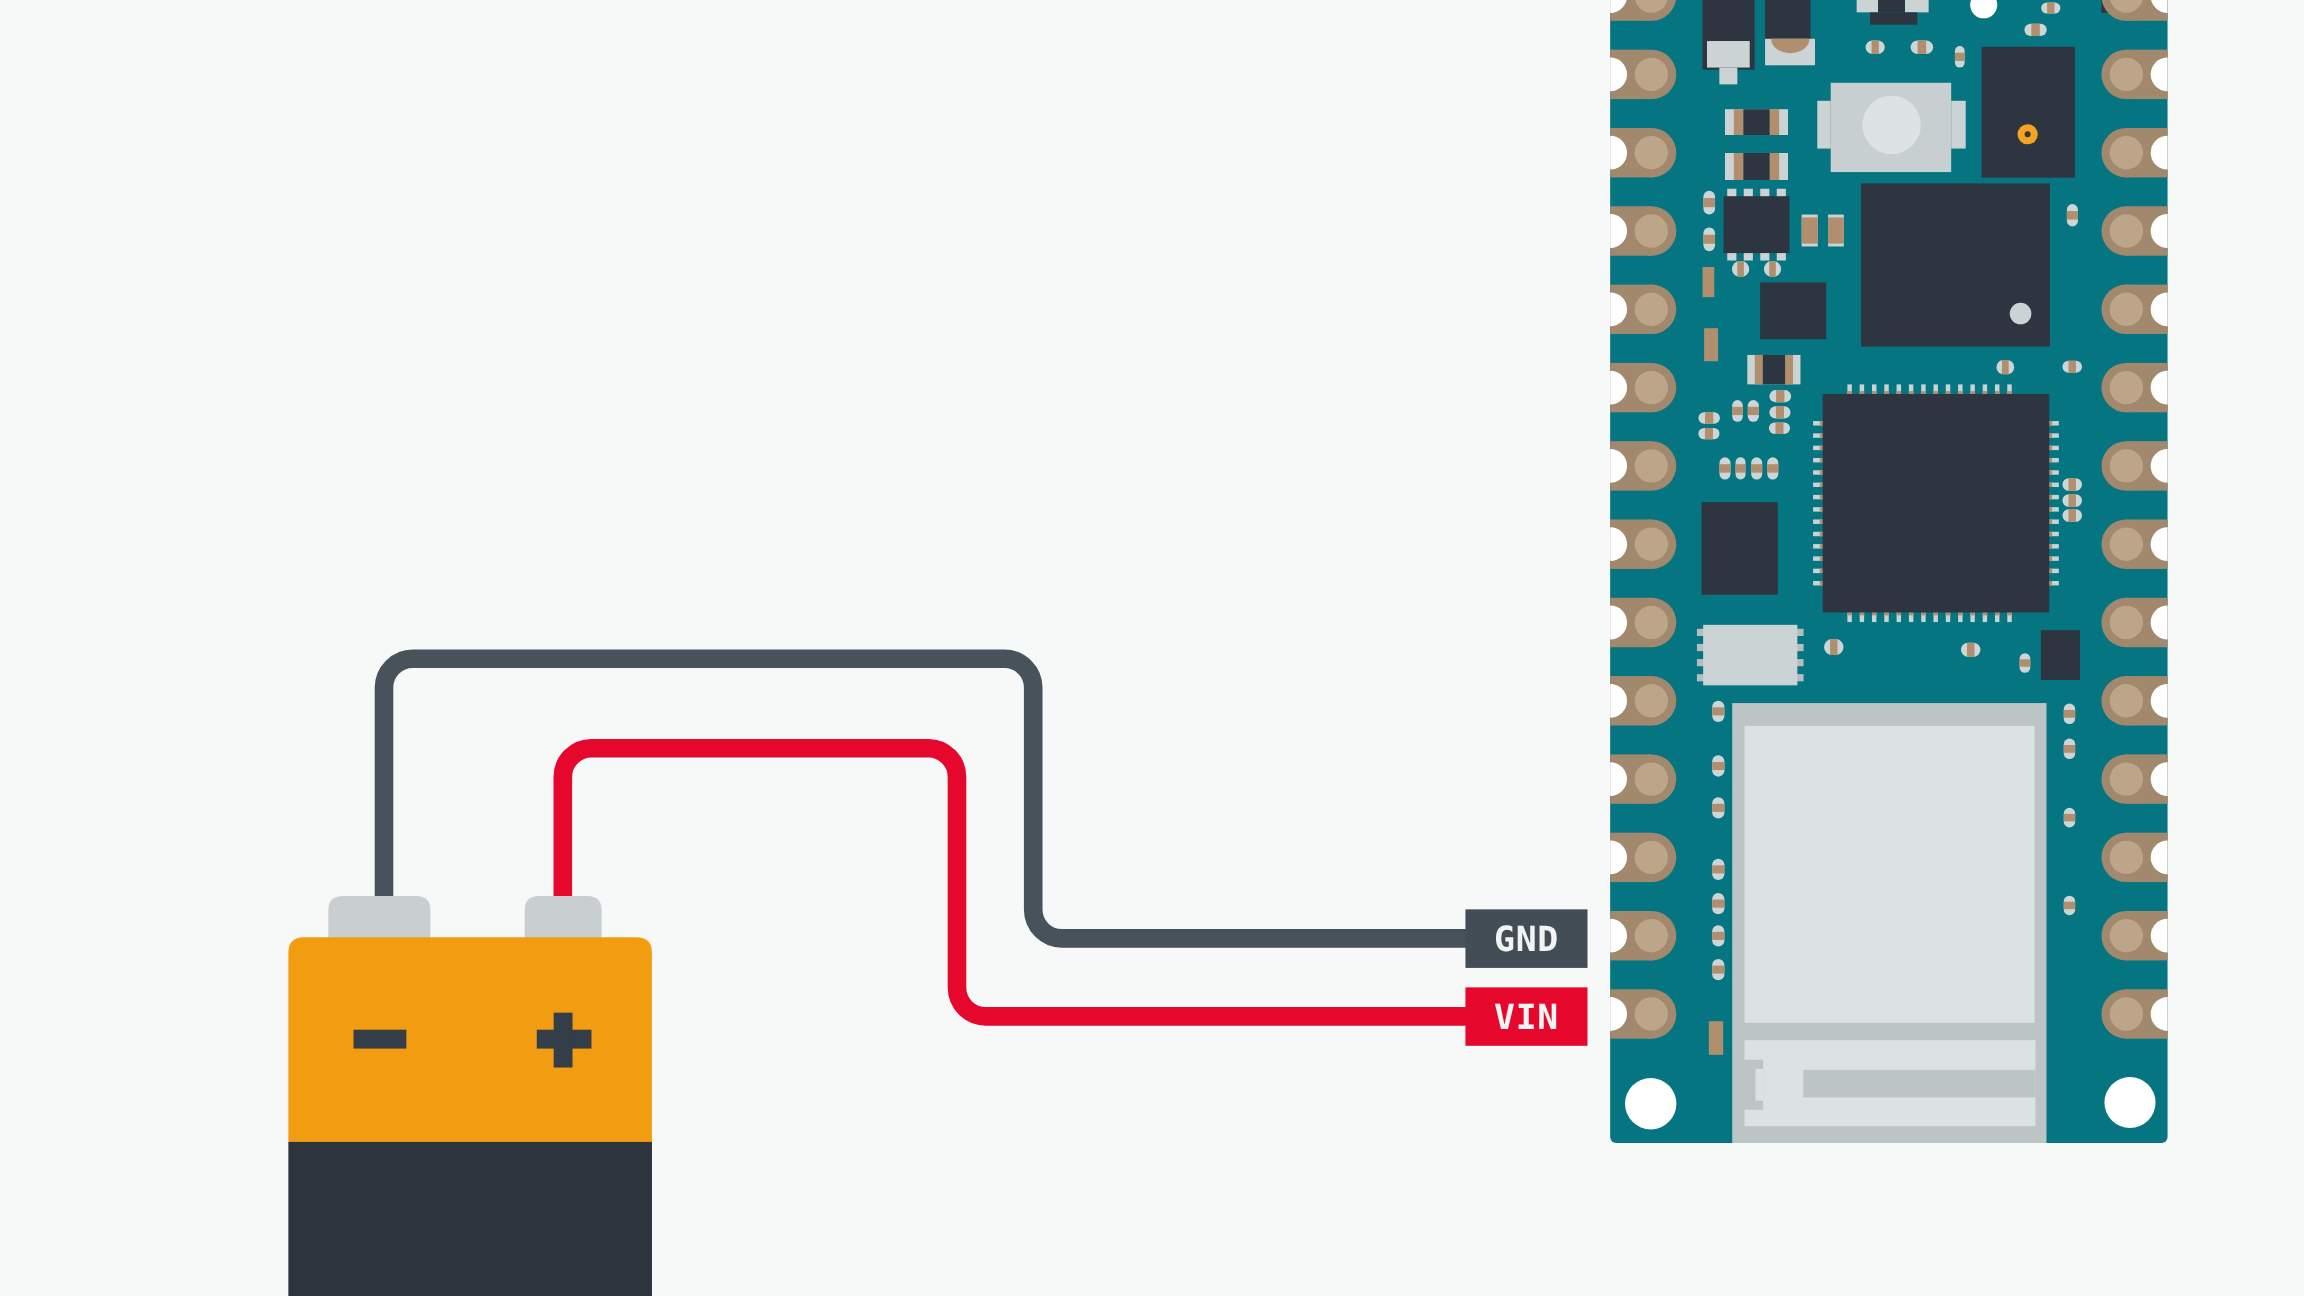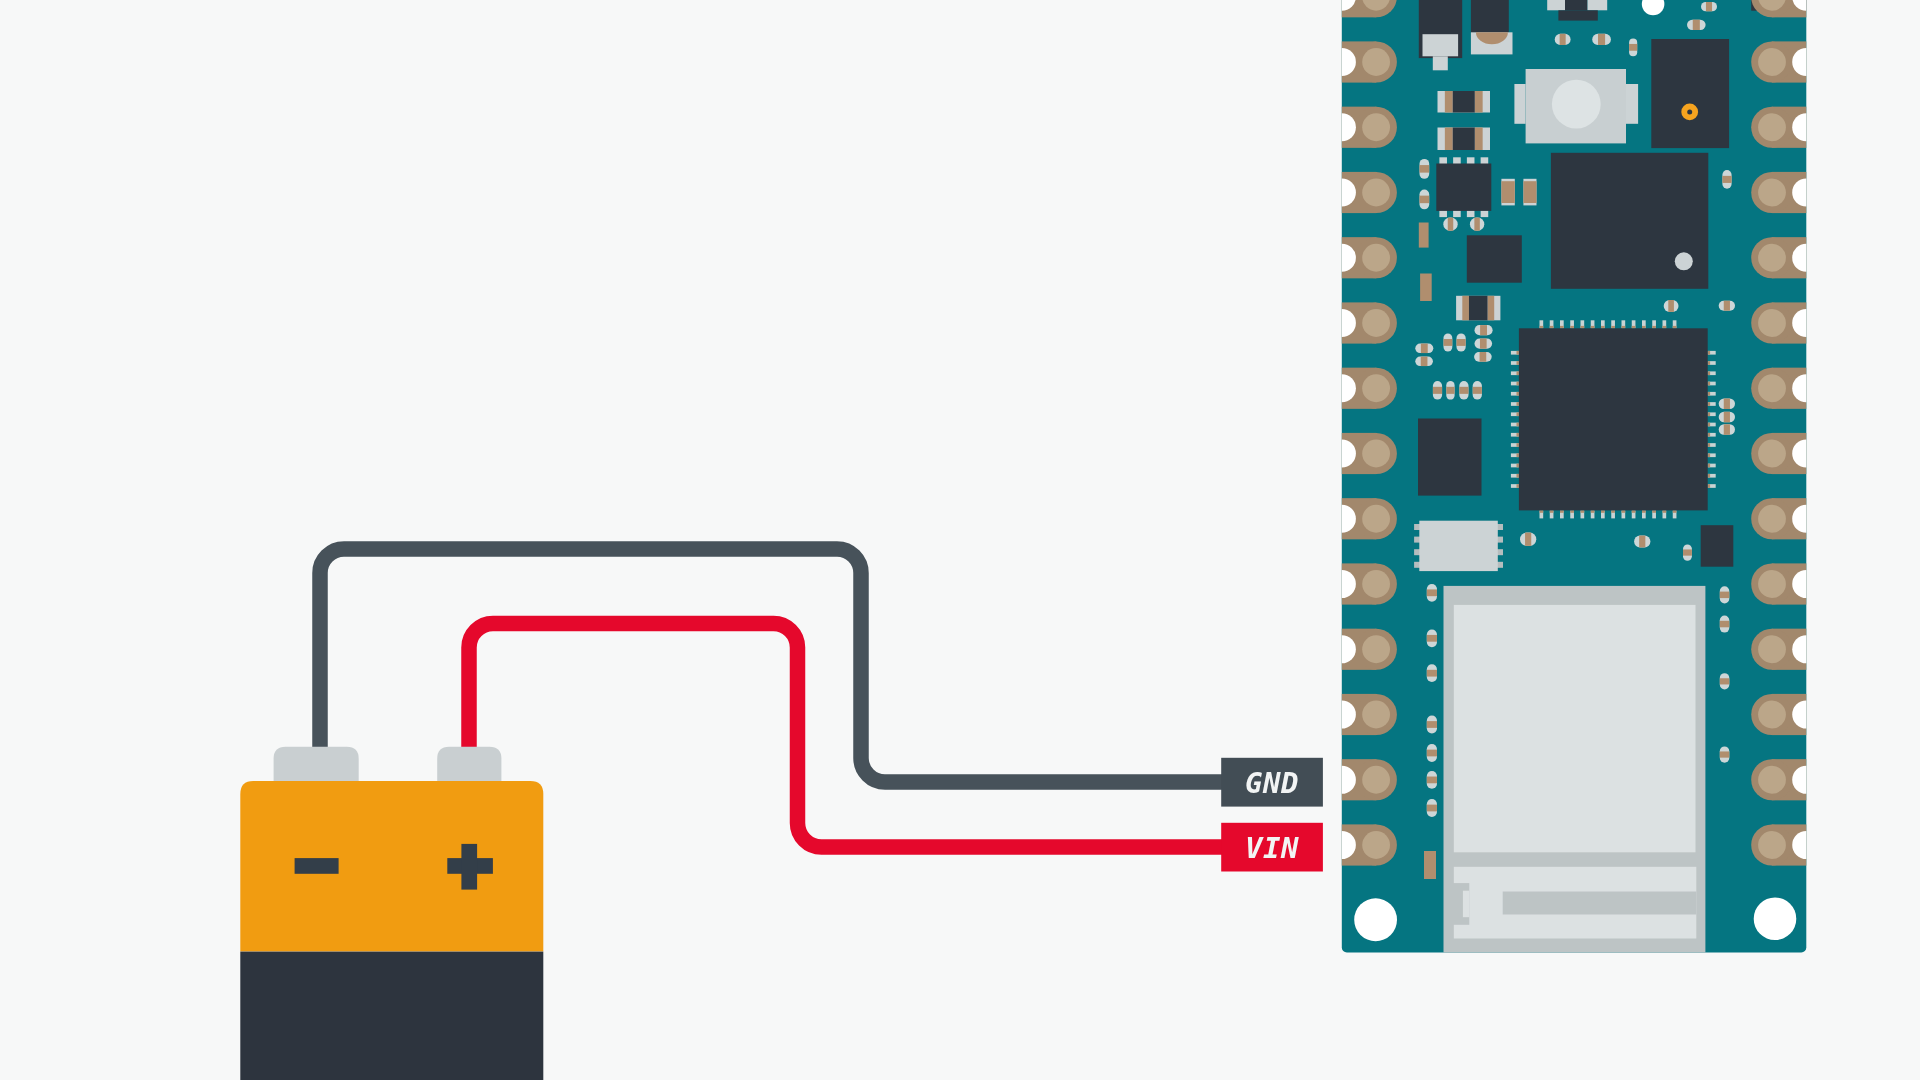--- a/index.html
+++ b/index.html
@@ -1,20 +1,20 @@
 <!DOCTYPE html>
 <html><head>
 <meta charset="utf-8">
 <style>
   html, body { margin: 0; padding: 0; }
   body {
     width: 1920px; height: 1080px; overflow: hidden;
     font-family: "DejaVu Sans Mono", monospace;
   }
-  #stage { width: 1920px; height: 1080px; position: relative; font-style: italic; }
+  #stage { width: 1920px; height: 1080px; position: relative; }
   svg { display: block; }
   text.pin-label-text {
     font-family: "DejaVu Sans Mono", monospace;
     font-weight: bold;
     letter-spacing: 0.5px;
   }
 </style>
 </head>
 <body>
 

